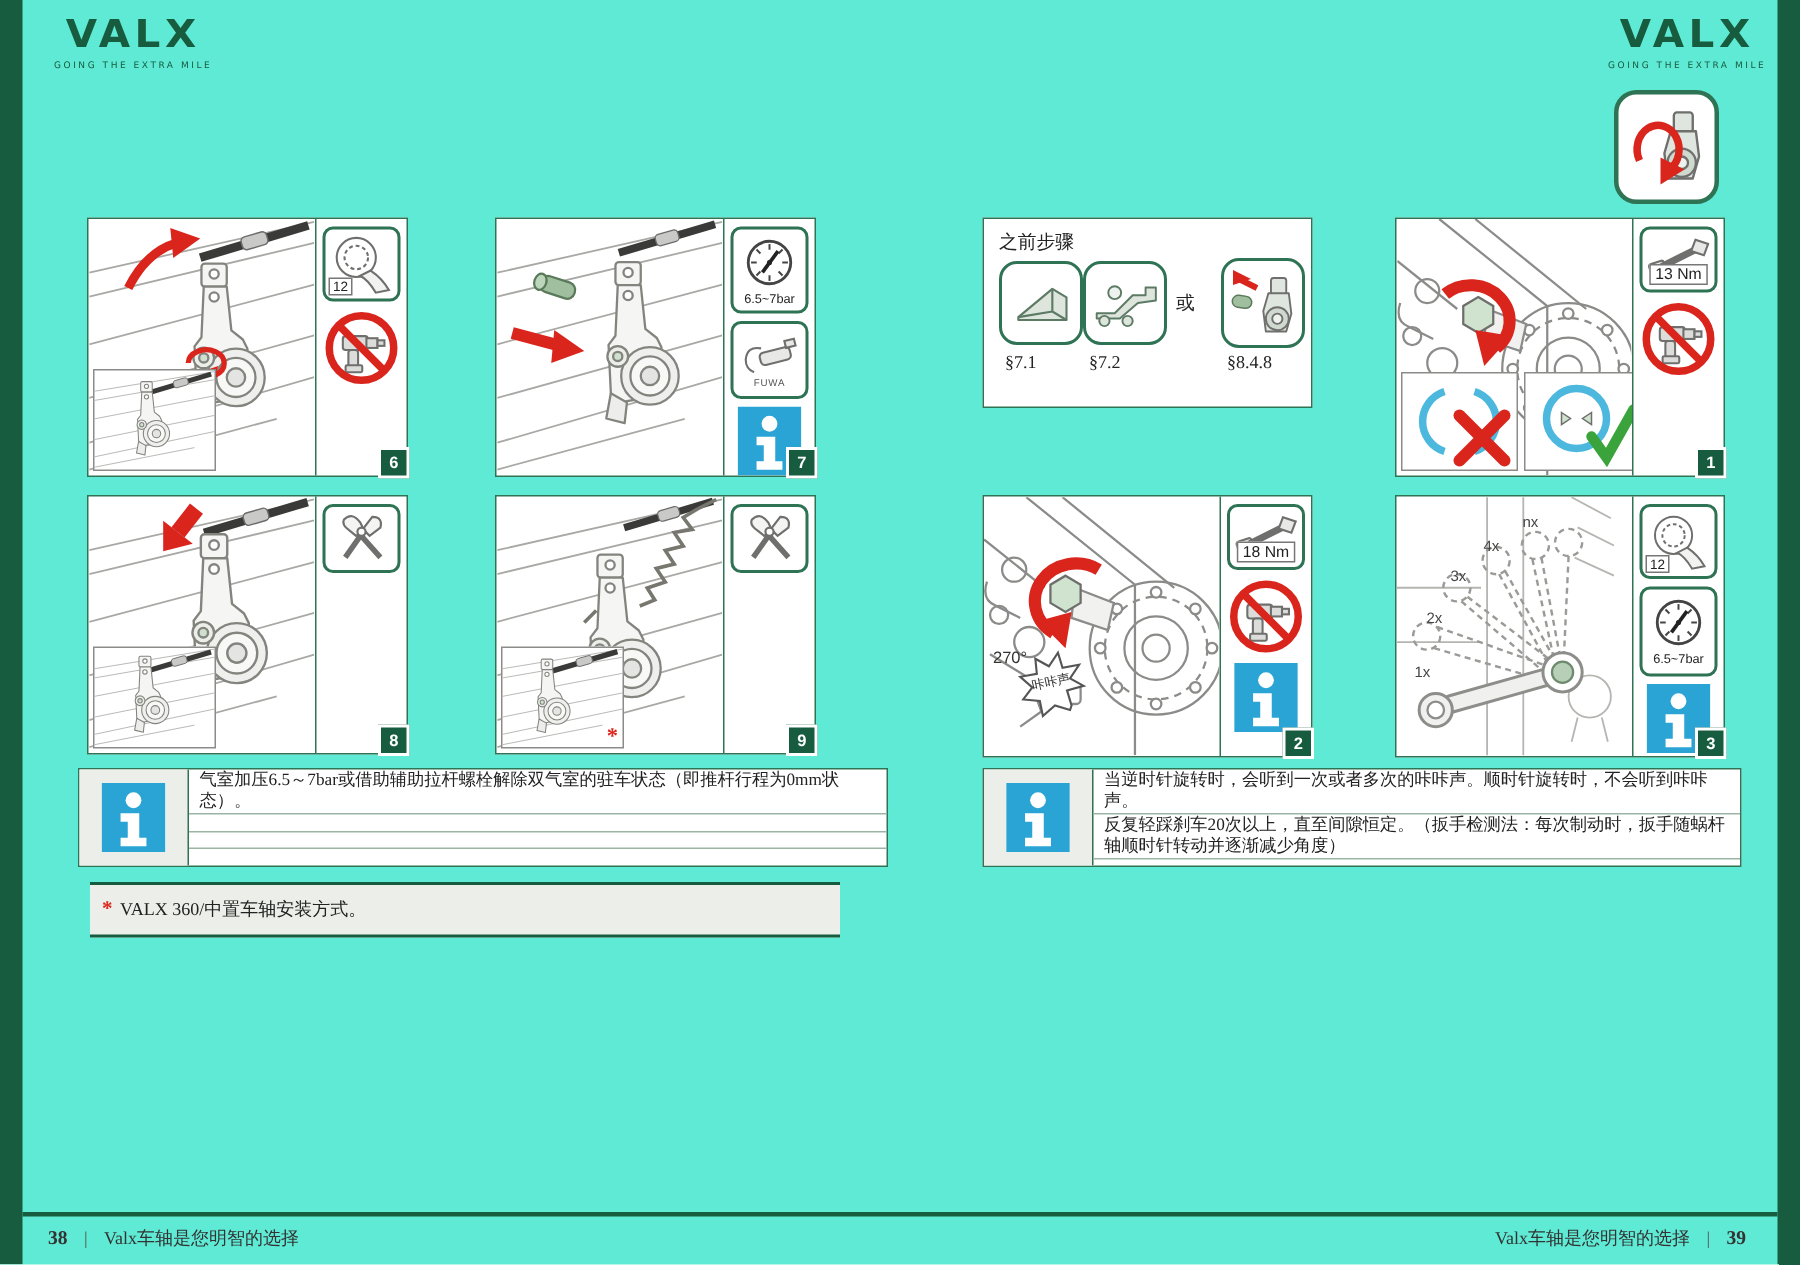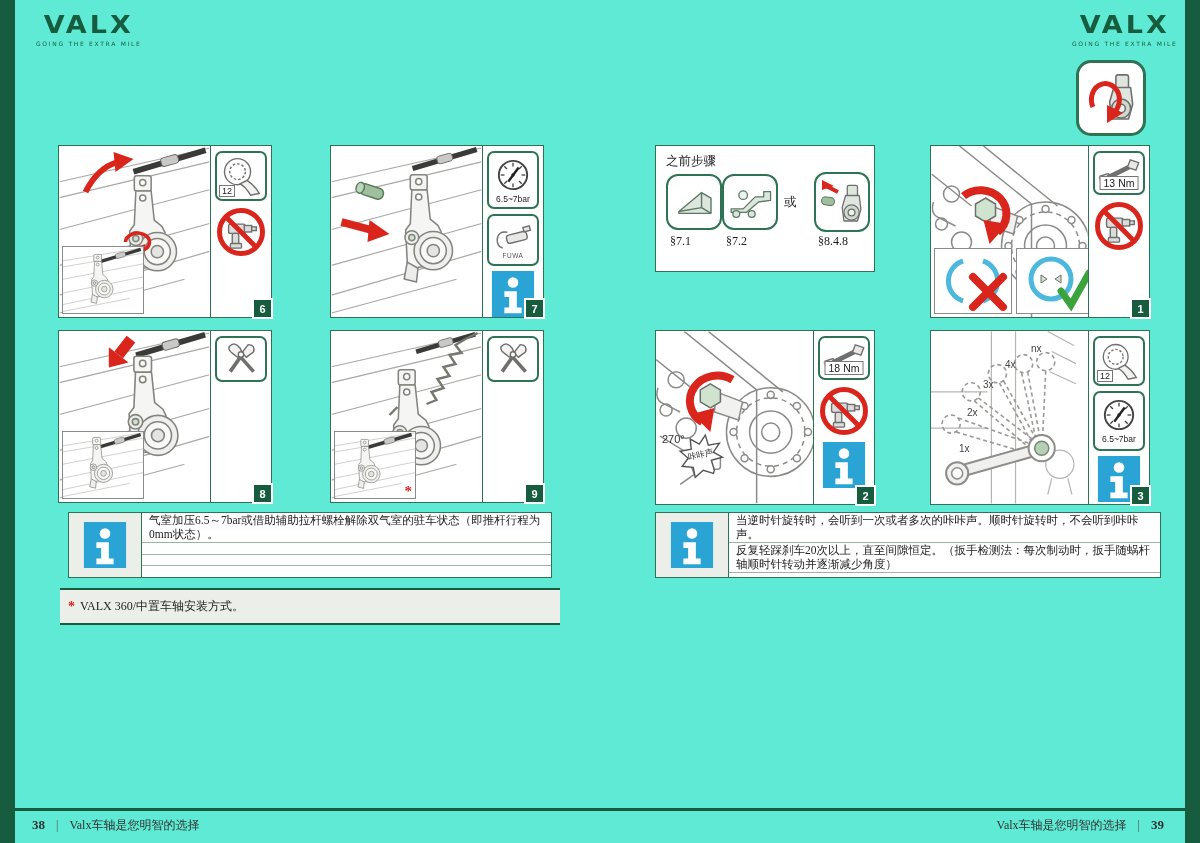--- a/index.html
+++ b/index.html
@@ -82,21 +82,21 @@
   
   .footer-line{position:absolute;left:15px;top:808px;width:1170px;height:2.5px;background:#175C3F;}
   .footer-text{position:absolute;top:817px;font-size:12px;color:#333;display:flex;gap:11px;
         align-items:baseline;text-align:center;}
   .footer-text.fl{left:32px}.footer-text.fr{right:36px}
   .pagenum{font-weight:bold;font-size:13px;}
   .fdiv{color:#555;}
 
   
   .ov-label{position:absolute;font:11px "Liberation Sans",sans-serif;color:#333;z-index:3;}
-  .wf-label{position:absolute;font:10px "Liberation Sans",sans-serif;color:#444;z-index:3;margin-left:16px;}
+  .wf-label{position:absolute;font:10px "Liberation Sans",sans-serif;color:#444;z-index:3;}
   .compare{position:absolute;left:3px;bottom:3px;display:flex;gap:4px;z-index:2;}
   .compare .cbox{width:76px;height:64px;border:1px solid #8b8b89;background:#fff;}
   .compare svg{width:100%;height:100%;}
 </style>
 </head>
 <body>
 
 <svg width="0" height="0" style="position:absolute" aria-hidden="true">
   <defs>
     <symbol id="axlebg" viewBox="0 0 156 172" preserveAspectRatio="none">
@@ -383,21 +383,21 @@
     <div class="pside">
       <div class="toolbox pliersbox">
         <svg width="40" height="36" viewBox="0 0 44 40">
             <use href="#pliers"></use>
           </svg>
       </div>
     </div>
     <div class="badge">9</div>
   </div>
 
-  <div class="infobox" style="left:68px;top:512px;width:484px;height:66px">
+  <div class="infobox" style="left:52px;top:512px;width:540px;height:66px">
     <div class="info-cell">
       <div class="infoic">
         <svg viewBox="0 0 44 48">
           <rect width="44" height="48" fill="#2AA4D5"></rect>
           <circle cx="22" cy="12" r="5.5" fill="#fff"></circle>
           <path d="M13 21 h13 v17 h5 v6 H13 v-6 h5 v-11 h-5 z" fill="#fff"></path>
         </svg>
       </div>
     </div>
     <div class="info-rows">

